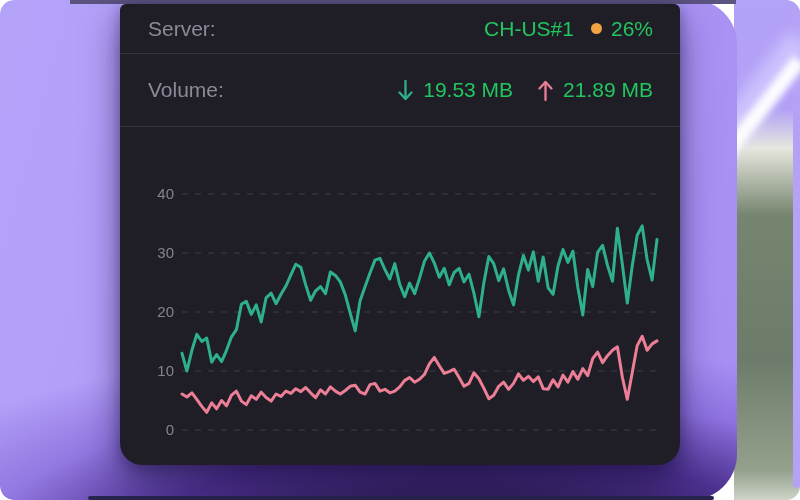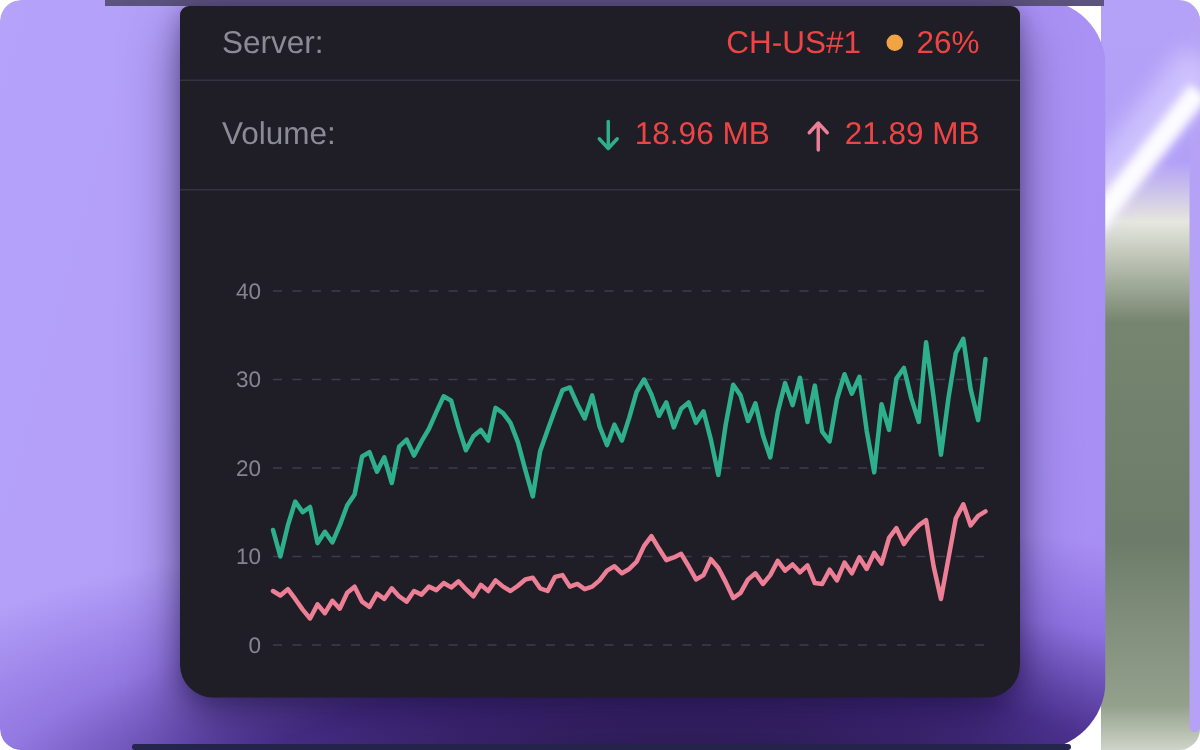--- a/index.html
+++ b/index.html
@@ -28,21 +28,21 @@
 
   
   .card{position:absolute;left:120px;top:4px;width:560px;height:461px;background:#1f1e27;
     border-radius:6px 6px 22px 22px;display:flex;flex-direction:column;
     box-shadow:0 16px 36px rgba(24,12,58,.5),0 4px 14px rgba(24,12,58,.35);}
   .row{display:flex;align-items:center;justify-content:space-between;padding:0 27px 0 28px;font-size:21px;}
   .row-server{height:49px;}
   .row-volume{height:72px;align-items:center;}
   .divider{height:1px;background:#34333e;width:100%;}
   .muted{color:#8b8a97;}
-  .bright{color:#ef4444;}
+  .bright{color:#22c55e;}
   .right-group{display:flex;align-items:center;}
   .dot{width:11px;height:11px;border-radius:50%;margin:0 9px 0 17px;}
   .stat{display:flex;align-items:center;}
   .stat + .stat{margin-left:24px;}
   .arrow{display:flex;align-items:center;margin-right:9px;}
   .chart{flex:1;position:relative;}
   .chart svg{display:block;}
 </style>
 </head>
 <body>
@@ -72,21 +72,21 @@
     <div class="row row-volume">
       <span class="muted">Volume:</span>
       <span class="right-group">
         <span class="stat">
           <span class="arrow" style="color: rgb(47, 176, 141);">
             <svg width="17" height="25" viewBox="0 0 17 25" fill="none" stroke="currentColor" stroke-width="2.3" stroke-linecap="round" stroke-linejoin="round">
               <path d="M8.5 3 V 20.5"></path>
                 <path d="M2.5 14.5 L8.5 21 L14.5 14.5"></path>
             </svg>
           </span>
-          <span class="bright">18.96 MB</span>
+          <span class="bright">19.53 MB</span>
         </span>
         <span class="stat">
           <span class="arrow" style="color: rgb(236, 127, 150);">
             <svg width="17" height="25" viewBox="0 0 17 25" fill="none" stroke="currentColor" stroke-width="2.3" stroke-linecap="round" stroke-linejoin="round">
               <path d="M8.5 22 V 4.5"></path>
                 <path d="M2.5 10.5 L8.5 4 L14.5 10.5"></path>
             </svg>
           </span>
           <span class="bright">21.89 MB</span>
         </span>

